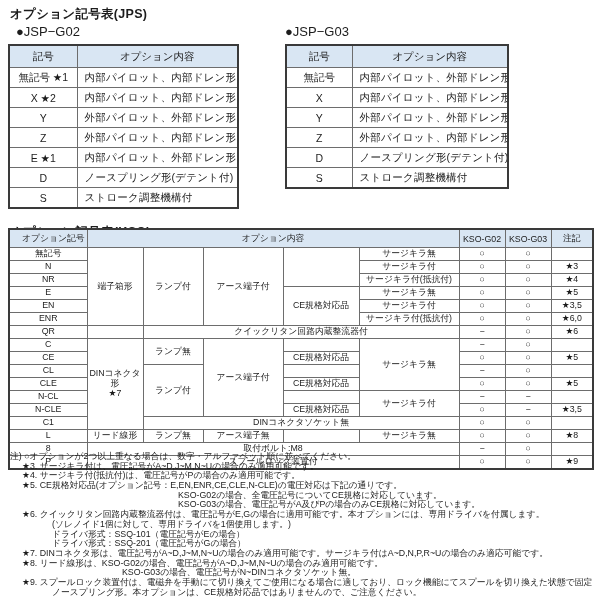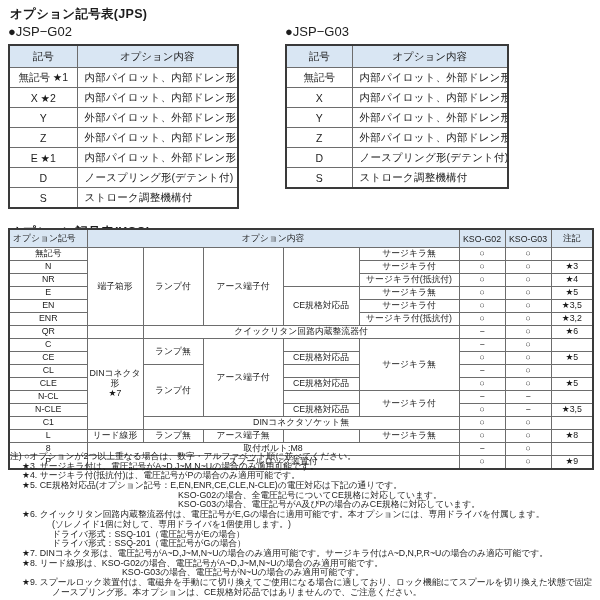--- a/index.html
+++ b/index.html
@@ -16,37 +16,37 @@
   thead th{background:#d9e6f3;font-weight:normal;}
   
   .jsp{font-size:10.5px;}
   .jsp th{height:19px;text-align:center;}
   .jsp td{height:19px;padding:0 2px;}
   .jsp td.code{text-align:center;white-space:nowrap;}
   .jsp td.desc{text-align:left;padding-left:7px;white-space:nowrap;letter-spacing:.2px;}
   
   .kso{font-size:8.8px;}
   .kso th{height:15px;text-align:center;white-space:nowrap;}
-  .kso th.lft{text-align:left;padding-left:3px;}
+  .kso th.lft{text-align:left;padding-left:12px;}
   .kso td{height:12px;padding:0 1px;text-align:center;white-space:pre-line;line-height:1.1;}
   
   #notes{position:absolute;left:10px;top:452px;font-size:8.8px;line-height:9.7px;white-space:nowrap;}
   #notes div{height:9.7px;}
   .lv0{padding-left:0;}
   .lv1{padding-left:12px;}
   .lv2{padding-left:42px;}
   .lv3{padding-left:112px;}
   .lv4{padding-left:168px;}
 </style>
 </head>
 <body>
 
 <div class="sec-title" style="left:10px;top:6px;">オプション記号表(JPS)</div>
 
-<div class="tbl-label" style="left:8px;top:24px;">●JSP−G02</div>
+<div class="tbl-label" style="left:16px;top:24px;">●JSP−G02</div>
 
 <table class="jsp" style="left:8px;top:44px;width:229px;">
   <colgroup>
       <col style="width:68px">
       <col style="width:161px">
     </colgroup>
   <thead>
     <tr>
       <th>記号</th>
       <th>オプション内容</th>
@@ -187,21 +187,21 @@
         <td>サージキラ付</td>
         <td>○</td>
         <td>○</td>
         <td>★3,5</td>
       </tr>
       <tr>
         <td>ENR</td>
         <td>サージキラ付(抵抗付)</td>
         <td>○</td>
         <td>○</td>
-        <td>★3,2</td>
+        <td>★6,0</td>
       </tr>
       <tr>
         <td>QR</td>
         <td></td>
         <td colspan="4">クイックリタン回路内蔵整流器付</td>
         <td>−</td>
         <td>○</td>
         <td>★6</td>
       </tr>
       <tr>
@@ -294,16 +294,16 @@
     <div class="lv1">★4. サージキラ付(抵抗付)は、電圧記号がPの場合のみ適用可能です。</div>
     <div class="lv1">★5. CE規格対応品(オプション記号：E,EN,ENR,CE,CLE,N-CLE)の電圧対応は下記の通りです。</div>
     <div class="lv4">KSO-G02の場合、全電圧記号についてCE規格に対応しています。</div>
     <div class="lv4">KSO-G03の場合、電圧記号がA及びPの場合のみCE規格に対応しています。</div>
     <div class="lv1">★6. クイックリタン回路内蔵整流器付は、電圧記号がE,Gの場合に適用可能です。本オプションには、専用ドライバを付属します。</div>
     <div class="lv2">(ソレノイド1個に対して、専用ドライバを1個使用します。)</div>
     <div class="lv2">ドライバ形式：SSQ-101（電圧記号がEの場合）</div>
     <div class="lv2">ドライバ形式：SSQ-201（電圧記号がGの場合）</div>
     <div class="lv1">★7. DINコネクタ形は、電圧記号がA~D,J~M,N~Uの場合のみ適用可能です。サージキラ付はA~D,N,P,R~Uの場合のみ適応可能です。</div>
     <div class="lv1">★8. リード線形は、KSO-G02の場合、電圧記号がA~D,J~M,N~Uの場合のみ適用可能です。</div>
-    <div class="lv3">KSO-G03の場合、電圧記号がN~Uの場合のみ適用可能です。</div>
+    <div class="lv3">KSO-G03の場合、電圧記号がN~DINコネクタソケット無。</div>
     <div class="lv1">★9. スプールロック装置付は、電磁弁を手動にて切り換えてご使用になる場合に適しており、ロック機能にてスプールを切り換えた状態で固定</div>
     <div class="lv2">ノースプリング形。本オプションは、CE規格対応品ではありませんので、ご注意ください。</div>
   </div>
 
 </body></html>

